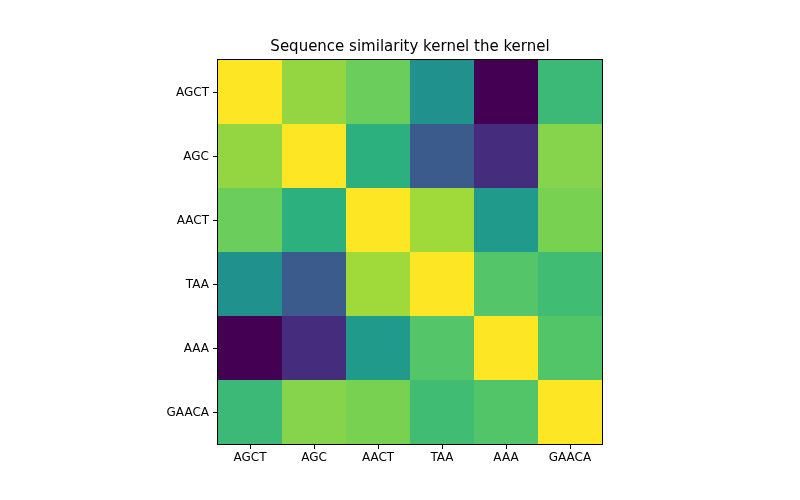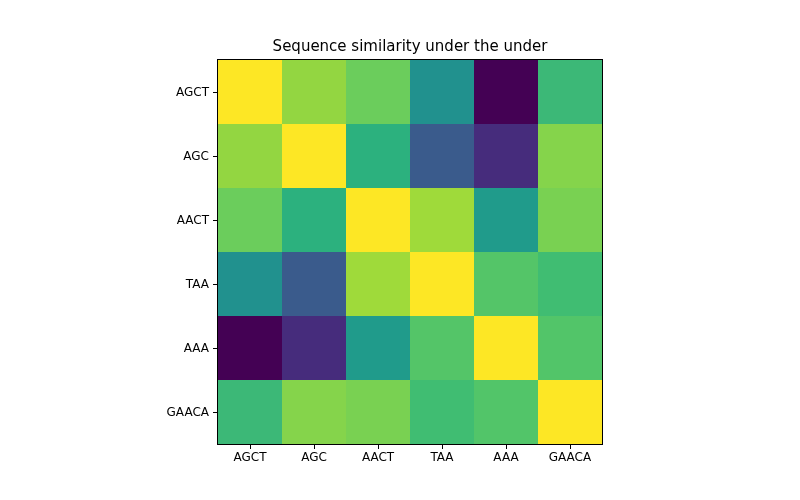--- a/index.html
+++ b/index.html
@@ -19,21 +19,21 @@
   .xlab{width:64px;text-align:center;font-size:12px;color:#000;}
   .x-ticks{position:absolute;left:218px;top:445px;width:384px;height:4px;}
   .xtick{position:absolute;top:0;width:1px;height:4px;background:#000;}
   .y-ticks{position:absolute;left:213px;top:60px;width:4px;height:384px;}
   .ytick{position:absolute;left:0;width:4px;height:1px;background:#000;}
 </style>
 </head>
 <body>
 
 <div class="figure">
-  <div class="chart-title">Sequence similarity under the under</div>
+  <div class="chart-title">Sequence similarity kernel the kernel</div>
 
   <div class="plot-frame">
     <div class="heatmap-grid" style="grid-template-columns: repeat(6, 1fr); grid-template-rows: repeat(6, 1fr);">
         <div class="cell" title="AGCT × AGCT = 1" style="background: rgb(253, 231, 37);"></div>
         <div class="cell" title="AGCT × AGC = 0.76" style="background: rgb(147, 214, 65);"></div>
         <div class="cell" title="AGCT × AACT = 0.7" style="background: rgb(107, 205, 92);"></div>
         <div class="cell" title="AGCT × TAA = 0.47" style="background: rgb(33, 145, 142);"></div>
         <div class="cell" title="AGCT × AAA = 0" style="background: rgb(68, 1, 84);"></div>
         <div class="cell" title="AGCT × GAACA = 0.6" style="background: rgb(60, 184, 119);"></div>
         <div class="cell" title="AGC × AGCT = 0.76" style="background: rgb(147, 214, 65);"></div>

